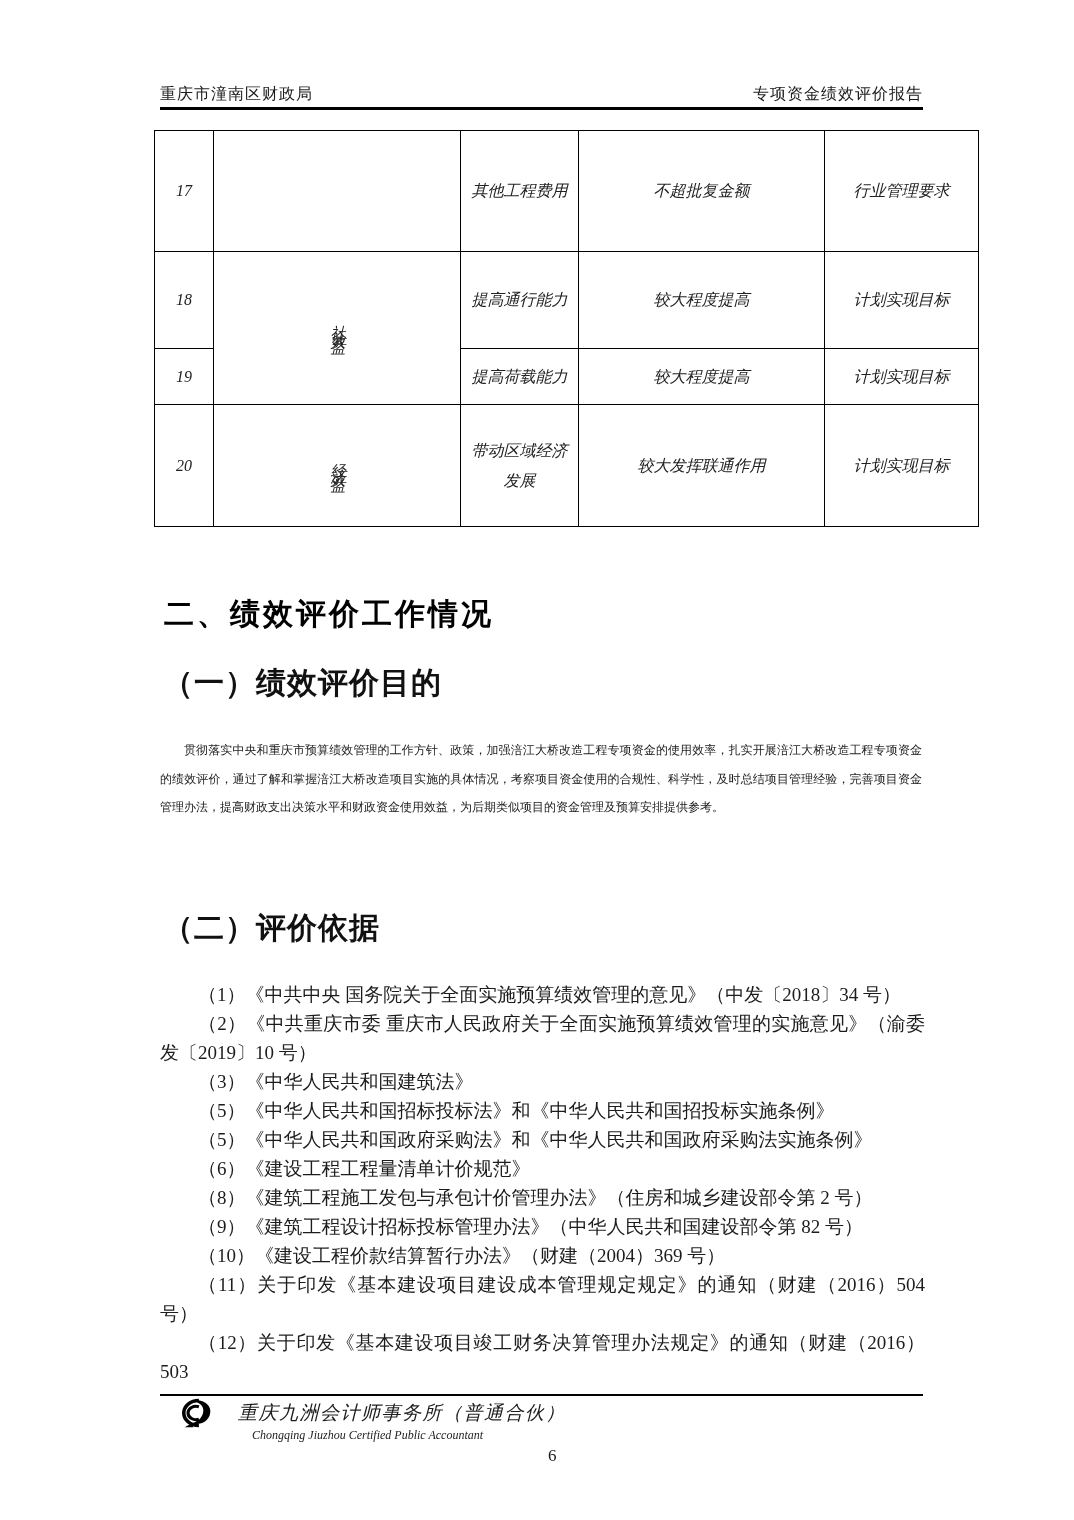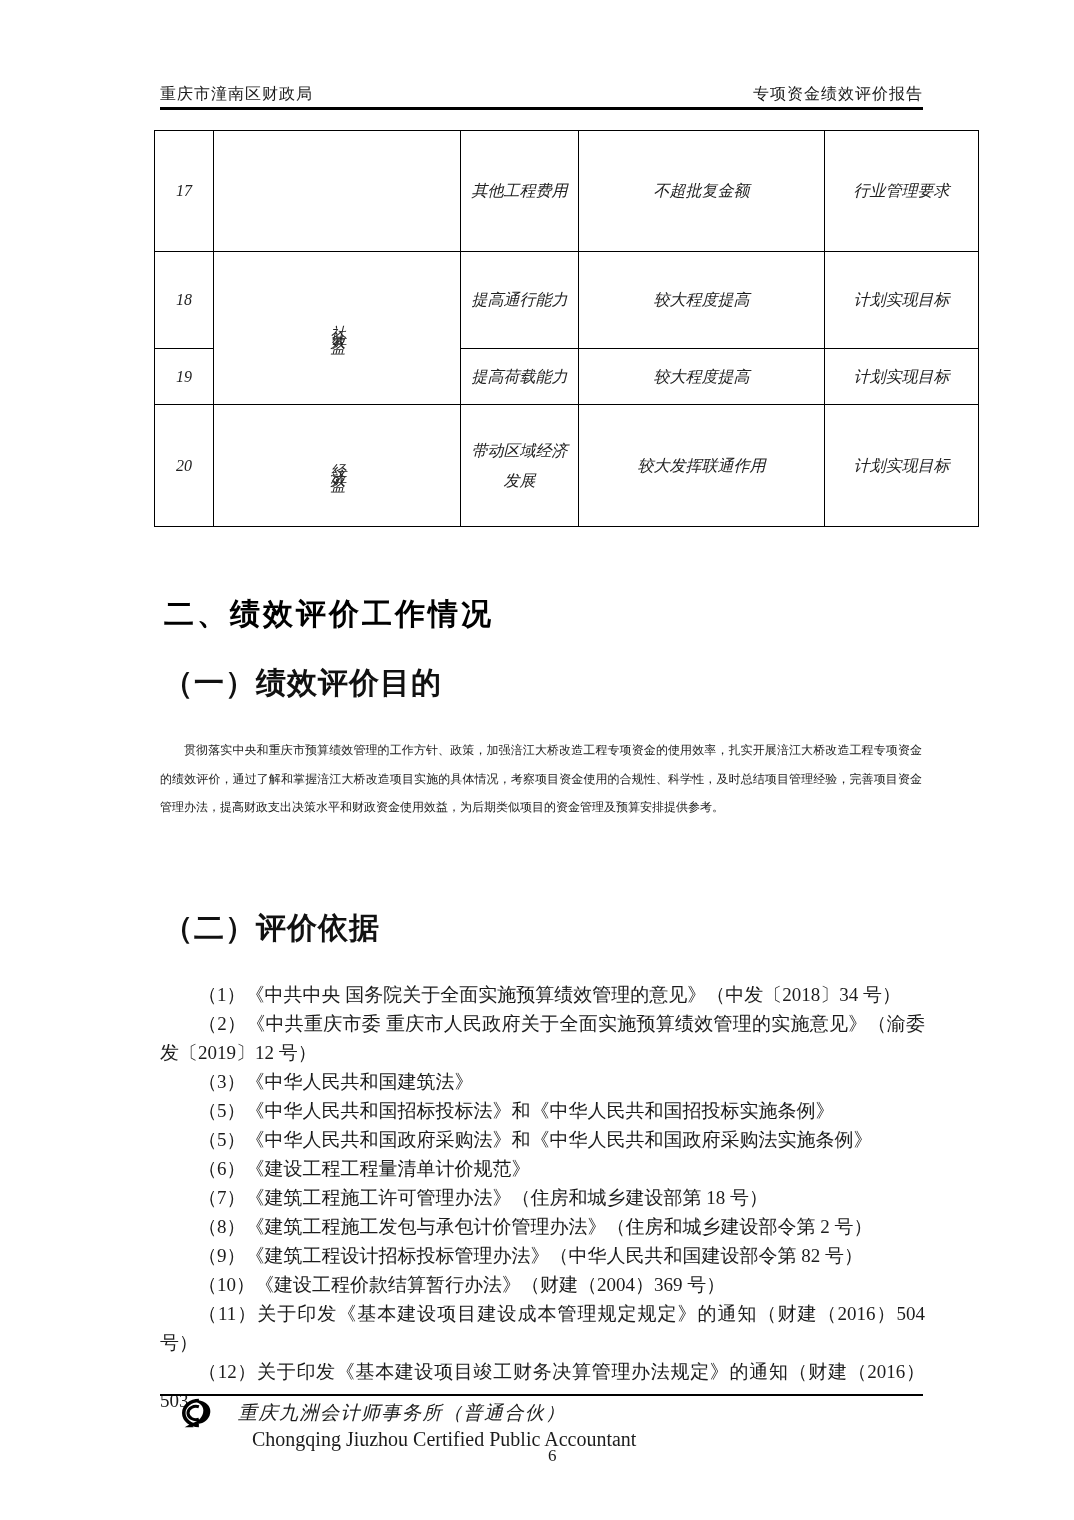--- a/index.html
+++ b/index.html
@@ -74,21 +74,21 @@
   .footer-rule{
     position:absolute;top:1394px;left:160px;width:763px;height:2px;background:#000;
   }
   .firm-logo{
     position:absolute;top:1397px;left:166px;width:48px;height:32px;
   }
   .firm{
     position:absolute;top:1400px;left:238px;
   }
   .firm-cn{font-size:19px;letter-spacing:1.5px;font-style:italic;}
-  .firm-en{font-size:20px;padding-left:14px;margin-top:2px;}
+  .firm-en{font-size:12px;padding-left:14px;margin-top:2px;font-style:italic;}
   .page-num{
     position:absolute;top:1446px;left:548px;
     font-size:17px;
   }
 </style>
 </head>
 <body>
 
 <div class="page">
 
@@ -140,26 +140,25 @@
   <div class="section-title">二、绩效评价工作情况</div>
 
   <div id="purpose-title" class="sub-title">（一）绩效评价目的</div>
 
   <p class="body-para">贯彻落实中央和重庆市预算绩效管理的工作方针、政策，加强涪江大桥改造工程专项资金的使用效率，扎实开展涪江大桥改造工程专项资金的绩效评价，通过了解和掌握涪江大桥改造项目实施的具体情况，考察项目资金使用的合规性、科学性，及时总结项目管理经验，完善项目资金管理办法，提高财政支出决策水平和财政资金使用效益，为后期类似项目的资金管理及预算安排提供参考。</p>
 
   <div id="basis-title" class="sub-title">（二）评价依据</div>
 
   <div class="basis-list">
     <p>（1）《中共中央 国务院关于全面实施预算绩效管理的意见》（中发〔2018〕34 号）</p>
-    <p>（2）《中共重庆市委 重庆市人民政府关于全面实施预算绩效管理的实施意见》（渝委发〔2019〕12 号）</p>
+    <p>（2）《中共重庆市委 重庆市人民政府关于全面实施预算绩效管理的实施意见》（渝委发〔2019〕10 号）</p>
     <p>（3）《中华人民共和国建筑法》</p>
     <p>（5）《中华人民共和国招标投标法》和《中华人民共和国招投标实施条例》</p>
     <p>（5）《中华人民共和国政府采购法》和《中华人民共和国政府采购法实施条例》</p>
     <p>（6）《建设工程工程量清单计价规范》</p>
-    <p>（7）《建筑工程施工许可管理办法》（住房和城乡建设部第 18 号）</p>
     <p>（8）《建筑工程施工发包与承包计价管理办法》（住房和城乡建设部令第 2 号）</p>
     <p>（9）《建筑工程设计招标投标管理办法》（中华人民共和国建设部令第 82 号）</p>
     <p>（10）《建设工程价款结算暂行办法》（财建（2004）369 号）</p>
     <p>（11）关于印发《基本建设项目建设成本管理规定规定》的通知（财建（2016）504 号）</p>
     <p>（12）关于印发《基本建设项目竣工财务决算管理办法规定》的通知（财建（2016）503</p>
   </div>
 
   <div class="footer-rule"></div>
 
   <svg class="firm-logo" viewBox="0 0 52 36" xmlns="http://www.w3.org/2000/svg" aria-hidden="true">

